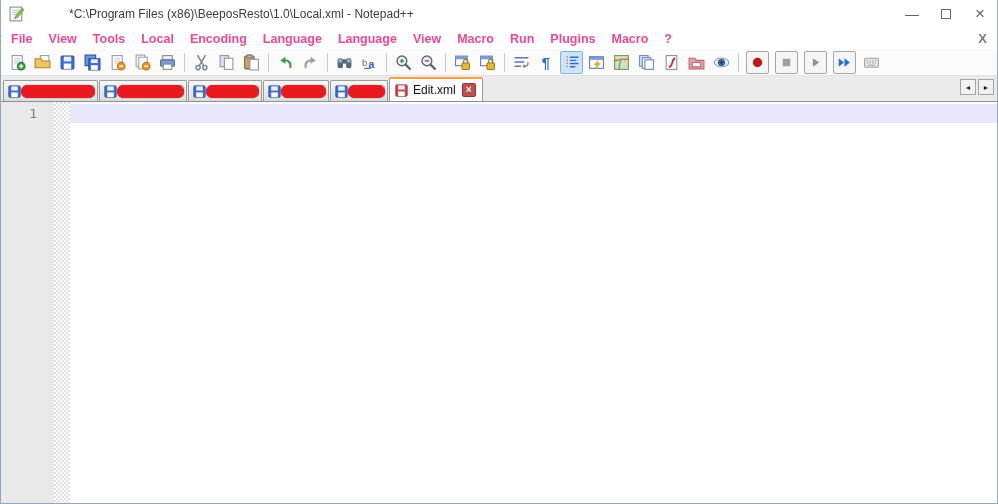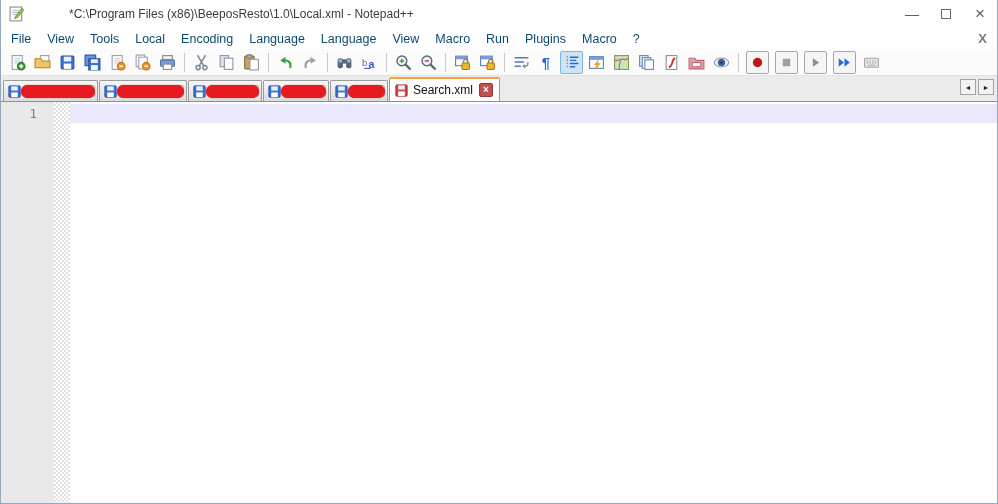--- a/index.html
+++ b/index.html
@@ -9,21 +9,21 @@
   
   .titlebar { height:28px; display:flex; align-items:center; padding-left:8px; background:#fff; flex:0 0 auto;gap:36px; }
   .app-icon { width:17px; height:17px; margin-right:7px; flex:0 0 auto; }
   .title-text { font-size:12px; color:#3b3b3b; white-space:nowrap; }
   .win-controls { margin-left:auto; display:flex; height:100%; }
   .win-btn { width:34px; height:100%; display:flex; align-items:center; justify-content:center; color:#5f5f5f; font-size:14px; }
   .maxbox { width:10px; height:10px; border:1px solid #6a6a6a; display:inline-block; }
 
   
   .menubar { height:21px; display:flex; align-items:center; padding-left:2px; background:#fff; position:relative; flex:0 0 auto; }
-  .menu-item { font-size:12.5px; color:#0c4a6e; padding:2px 8px; cursor:default; }
+  .menu-item { font-size:12.5px; color:#ec4899; padding:2px 8px; cursor:default;font-weight:bold; }
   .menu-doc-close { position:absolute; right:10px; color:#7b7b7b; font-size:13px; font-weight:bold; }
 
   
   .toolbar { height:27px; display:flex; align-items:center; padding-left:4px; background:#fbfbfb; border-bottom:1px solid #e3e3e3; flex:0 0 auto; }
   .tb-btn { width:23px; height:23px; display:flex; align-items:center; justify-content:center; margin:0 1px; border:1px solid transparent; border-radius:2px; }
   .tb-btn svg { width:17px; height:17px; }
   .tb-btn.active { background:#cde4f7; border-color:#7eb4e2; }
   .tb-btn.framed { border:1px solid #a6a6a6; background:#f5f5f5; margin:0 3px; }
   .tb-sep { width:1px; height:19px; background:#c9c9c9; margin:0 4px; flex:0 0 auto; }
 
@@ -361,21 +361,21 @@
         </svg>
         <span class="tab-close-faint">×</span>
         <div class="redaction" style="background: rgb(232, 25, 31);"></div>
       </div>
       <div class="tab active">
         <svg class="ticon" viewBox="0 0 16 16">
           <rect x="2" y="2" width="12" height="12" rx="1" fill="#d04545" stroke="#9b2f2f"></rect>
           <rect x="4.5" y="2.5" width="7" height="4.5" fill="#e9f0fb"></rect>
           <rect x="4.5" y="9" width="7" height="5" fill="#fff"></rect>
         </svg>
-        <span class="tab-label">Search.xml</span>
+        <span class="tab-label">Edit.xml</span>
         <span class="tab-close-active">×</span>
       </div>
       <div class="tab-scrollers">
       <div class="scroll-btn">
           <span>◄</span>
         </div>
       <div class="scroll-btn">
           <span>►</span>
         </div>
     </div>

